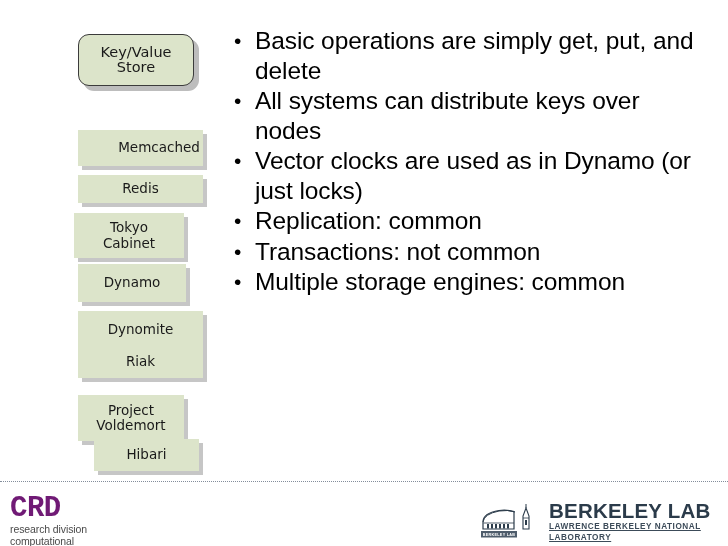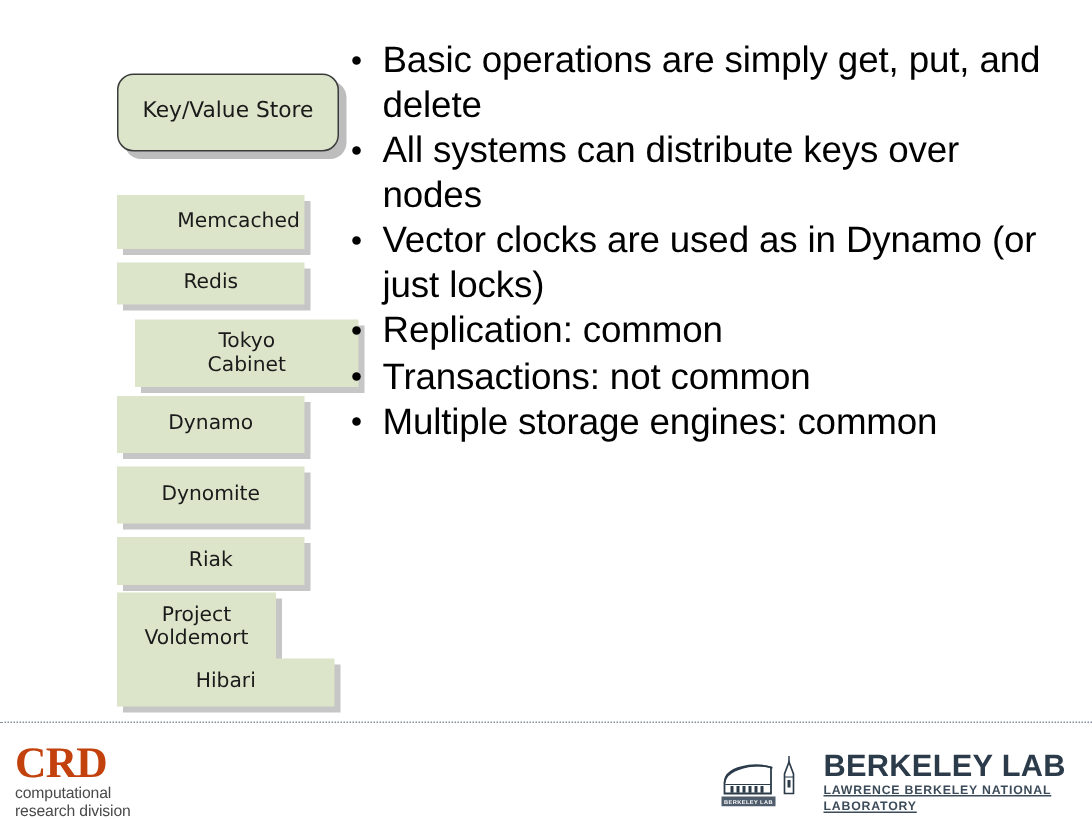--- a/index.html
+++ b/index.html
@@ -112,25 +112,25 @@
   }
 
   
   #crd-logo {
     position: absolute;
     left: 10px;
     top: 14px;
     width: 135px;
   }
   #crd-mark {
-    font-family: Liberation Serif, serif;
+    font-family: Liberation Mono, monospace;
     font-weight: bold;
     font-size: 29px;
     line-height: 28px;
-    color: #c2410c;
+    color: #701a75;
     letter-spacing: -0.5px;
   }
   #crd-sub-1, #crd-sub-2 {
     font-family: "Liberation Sans", sans-serif;
     font-size: 10.5px;
     line-height: 12px;
     color: #4a4a4a;
     letter-spacing: -0.1px;
   }
 
@@ -171,55 +171,55 @@
     text-decoration: underline;
   }
 </style>
 </head>
 <body>
 
 <div id="slide">
 
   <div id="box-column">
 
-    <div class="node-box root" style="left:16px; top:0px; width:148px; height:52px;margin-top:15px;">
+    <div class="node-box root" style="left:16px; top:0px; width:116px; height:52px;">
       <span class="node-label">Key/Value Store</span>
     </div>
 
     <div class="node-box" style="left:16px; top:96px; width:125px; height:36px;padding-left:37px;">
       <span class="node-label">Memcached</span>
     </div>
 
     <div class="node-box" style="left:16px; top:141px; width:125px; height:28px;">
       <span class="node-label">Redis</span>
     </div>
 
-    <div class="node-box" style="left:28px; top:179px; width:149px; height:45px;">
+    <div class="node-box" style="left:12px; top:179px; width:110px; height:45px;">
       <span class="node-label">Tokyo
 Cabinet</span>
     </div>
 
-    <div class="node-box" style="left:16px; top:230px; width:125px; height:38px;">
+    <div class="node-box" style="left:16px; top:230px; width:108px; height:38px;">
       <span class="node-label">Dynamo</span>
     </div>
 
     <div class="node-box" style="left:16px; top:277px; width:125px; height:38px;">
       <span class="node-label">Dynomite</span>
     </div>
 
-    <div class="node-box" style="left:16px; top:324px; width:125px; height:32px;">
+    <div class="node-box" style="left:16px; top:312px; width:125px; height:32px;">
       <span class="node-label">Riak</span>
     </div>
 
     <div class="node-box" style="left:16px; top:361px; width:106px; height:46px;">
       <span class="node-label">Project
 Voldemort</span>
     </div>
 
-    <div class="node-box" style="left:16px; top:405px; width:145px; height:32px;">
+    <div class="node-box" style="left:32px; top:405px; width:105px; height:32px;">
       <span class="node-label">Hibari</span>
     </div>
   </div>
 
   <ul id="bullet-list">
     <li>
       <span class="bullet-dot">•</span>
       <span>Basic operations are simply get, put, and delete</span>
     </li>
     <li>
@@ -244,22 +244,22 @@
     </li>
   </ul>
 
 </div>
 
 <div id="footer">
   <div id="footer-rule"></div>
 
   <div id="crd-logo">
     <div id="crd-mark">CRD</div>
+    <div id="crd-sub-2">research division</div>
     <div id="crd-sub-1">computational</div>
-    <div id="crd-sub-2">research division</div>
   </div>
 </div>
 
 <div id="berkeley-logo">
   <svg id="berkeley-emblem" viewBox="0 0 126 80">
 
     <path d="M12 56 L12 42 Q12 24 44 19 Q60 17 74 21 L74 56 Z" fill="#ffffff" stroke="#2b3b4a" stroke-width="2.4"></path>
 
     <path d="M12 42 Q14 26 44 20 Q62 17 76 22" fill="none" stroke="#2b3b4a" stroke-width="2"></path>
 

